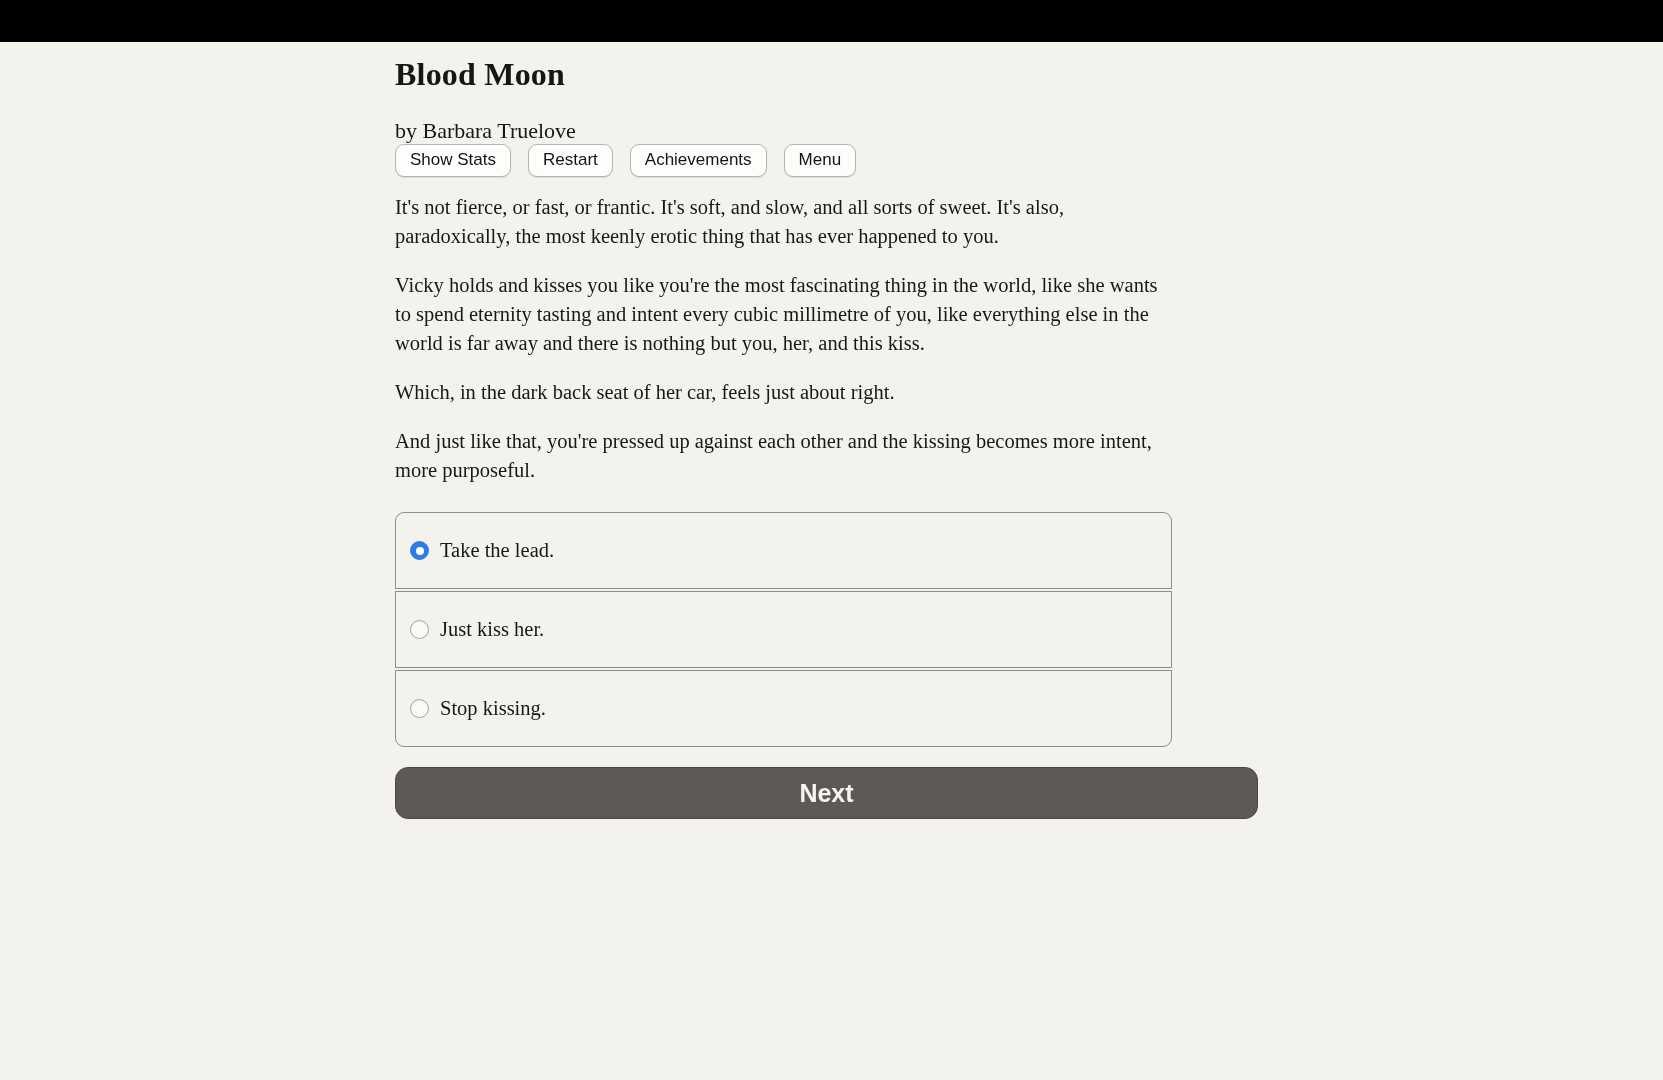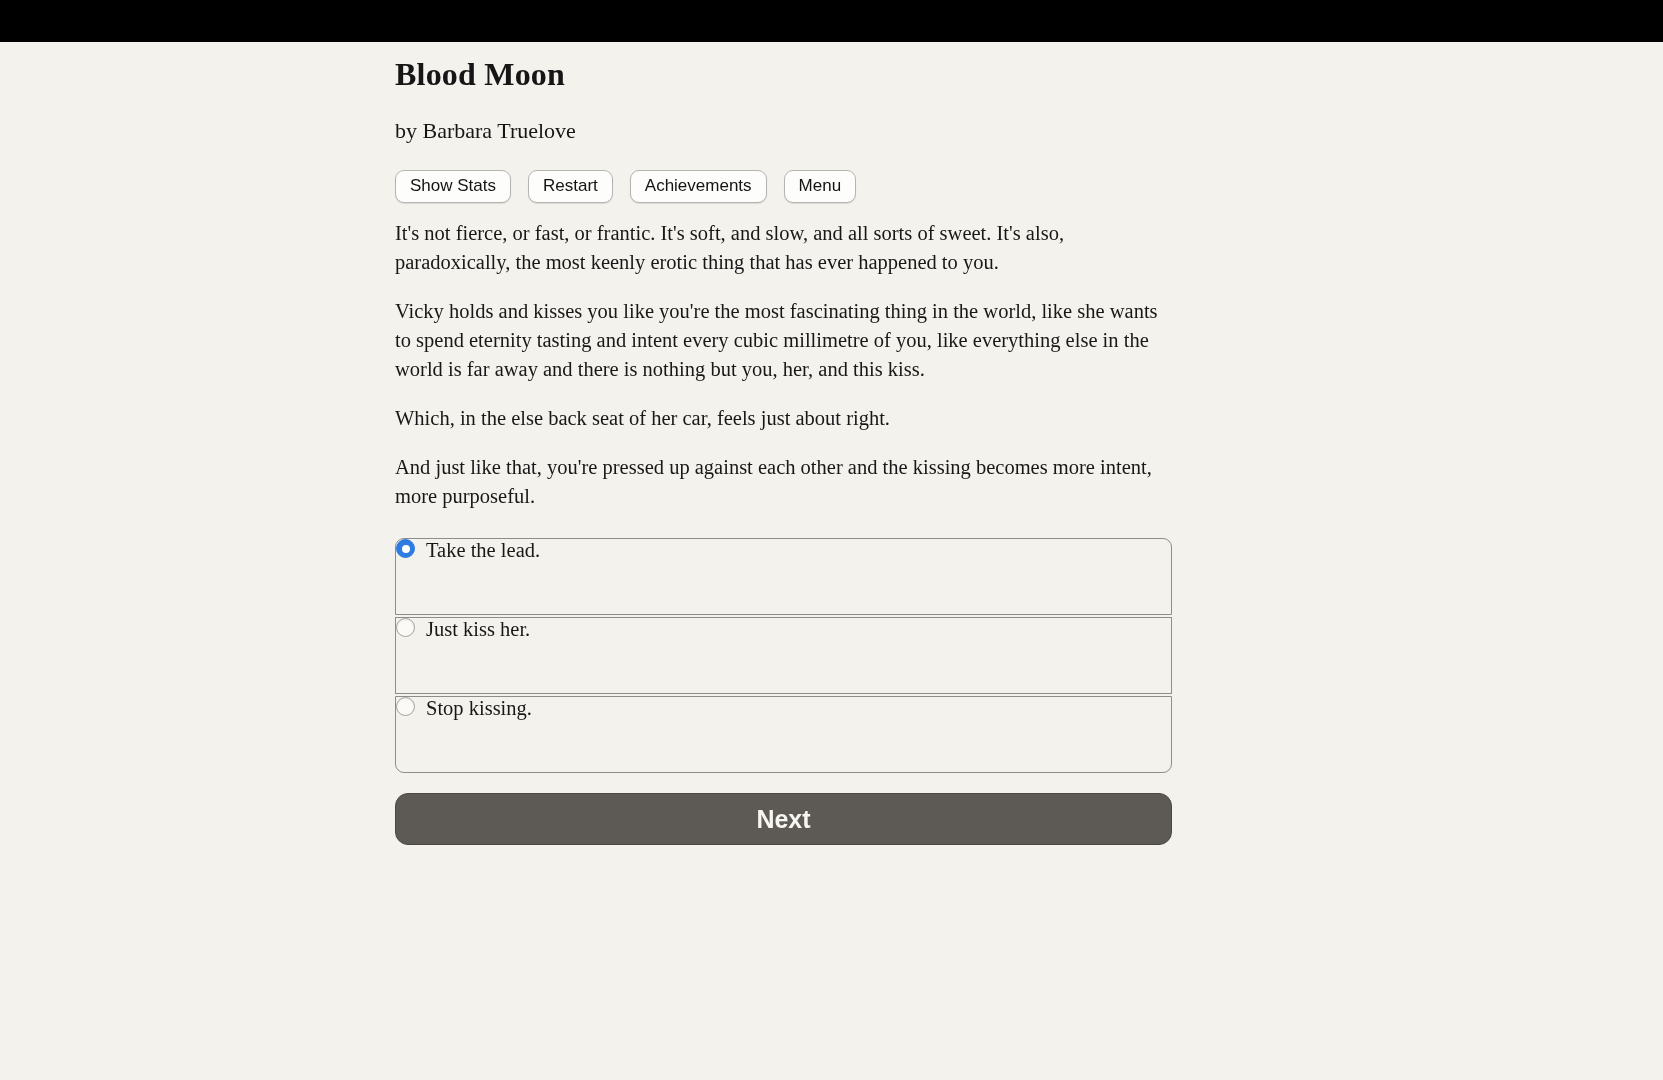--- a/index.html
+++ b/index.html
@@ -27,21 +27,20 @@
     font-weight: 600;
     letter-spacing: 0.2px;
     color: #161616;
   }
   .byline {
     margin-top: 25px;
     font-size: 22px;
     color: #161616;
   }
   .toolbar {
-    margin-top: 26px;
     display: flex;
     gap: 17px;
   }
   .toolbar button {
     font-family: "Liberation Sans", sans-serif;
     font-size: 17px;
     color: #141414;
     background: #fdfdfc;
     border: 1px solid #b6b4b0;
     border-radius: 9px;
@@ -58,24 +57,25 @@
     color: #181818;
   }
   .choices {
     margin-top: 27px;
     display: flex;
     flex-direction: column;
     gap: 2px;
   }
   .choice-row {
     display: flex;
-    align-items: flex-start;
+    align-items: center;
     min-height: 77px;
     border: 1px solid #8f8d89;
     background: #f4f2ec;
+    padding-left: 14px;
     cursor: pointer;
   }
   .choice-row:first-child { border-radius: 9px 9px 0 0; }
   .choice-row:last-child  { border-radius: 0 0 9px 9px; }
   .radio {
     width: 19px;
     height: 19px;
     border-radius: 50%;
     background: #fbfaf7;
     border: 1px solid #a5a39e;
@@ -96,21 +96,21 @@
     border-radius: 50%;
     background: #fff;
   }
   .choice-label {
     margin-left: 11px;
     font-size: 20.5px;
     color: #181818;
   }
   .next-btn {
     margin-top: 20px;
-    width: 777px;
+    width: 863px;
     height: 52px;
     background: #5d5a55;
     border: 1px solid #4a4844;
     border-radius: 13px;
     color: #f6f5f2;
     font-family: "Liberation Sans", sans-serif;
     font-size: 25px;
     font-weight: bold;
     text-align: center;
     line-height: 50px;
@@ -131,21 +131,21 @@
   <div class="toolbar">
     <button>Show Stats</button>
     <button>Restart</button>
     <button>Achievements</button>
     <button>Menu</button>
   </div>
 
   <div class="story">
     <p>It's not fierce, or fast, or frantic. It's soft, and slow, and all sorts of sweet. It's also, paradoxically, the most keenly erotic thing that has ever happened to you.</p>
     <p>Vicky holds and kisses you like you're the most fascinating thing in the world, like she wants to spend eternity tasting and intent every cubic millimetre of you, like everything else in the world is far away and there is nothing but you, her, and this kiss.</p>
-    <p>Which, in the else back seat of her car, feels just about right.</p>
+    <p>Which, in the dark back seat of her car, feels just about right.</p>
     <p>And just like that, you're pressed up against each other and the kissing becomes more intent, more purposeful.</p>
   </div>
 
   <div class="choices">
     <div class="choice-row">
       <span class="radio selected"></span>
       <span class="choice-label">Take the lead.</span>
     </div>
     <div class="choice-row">
       <span class="radio"></span>

